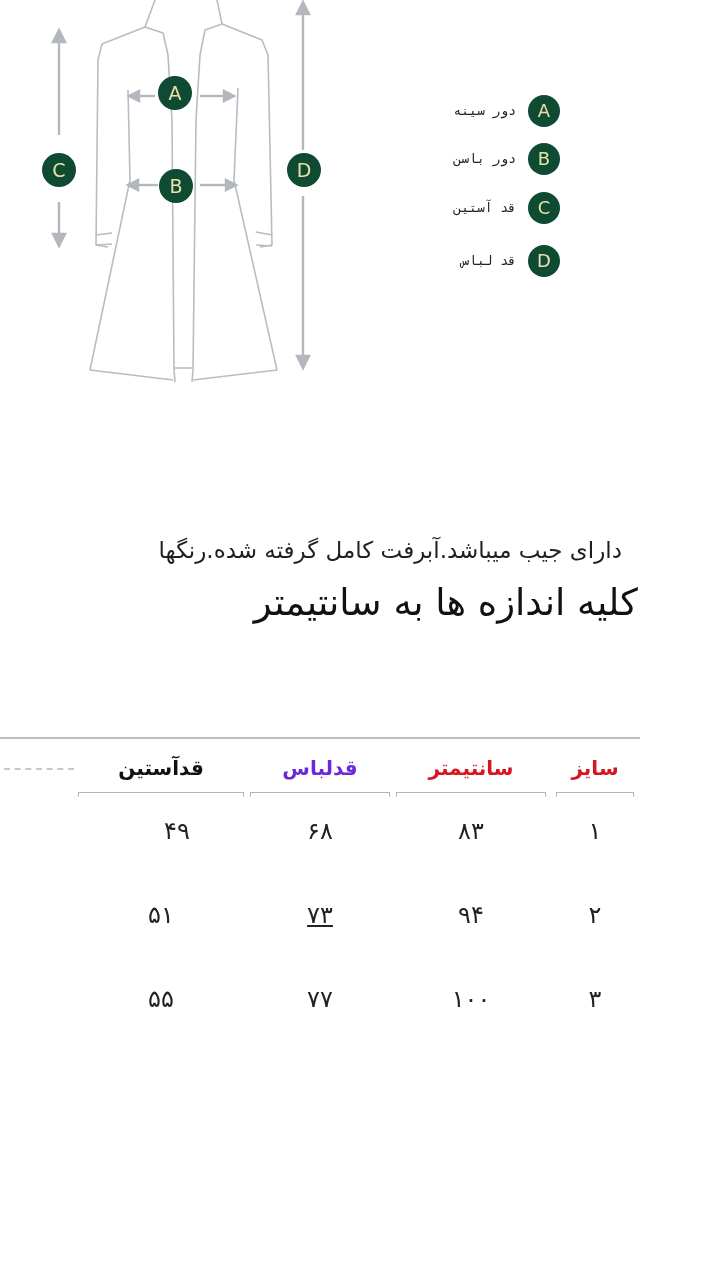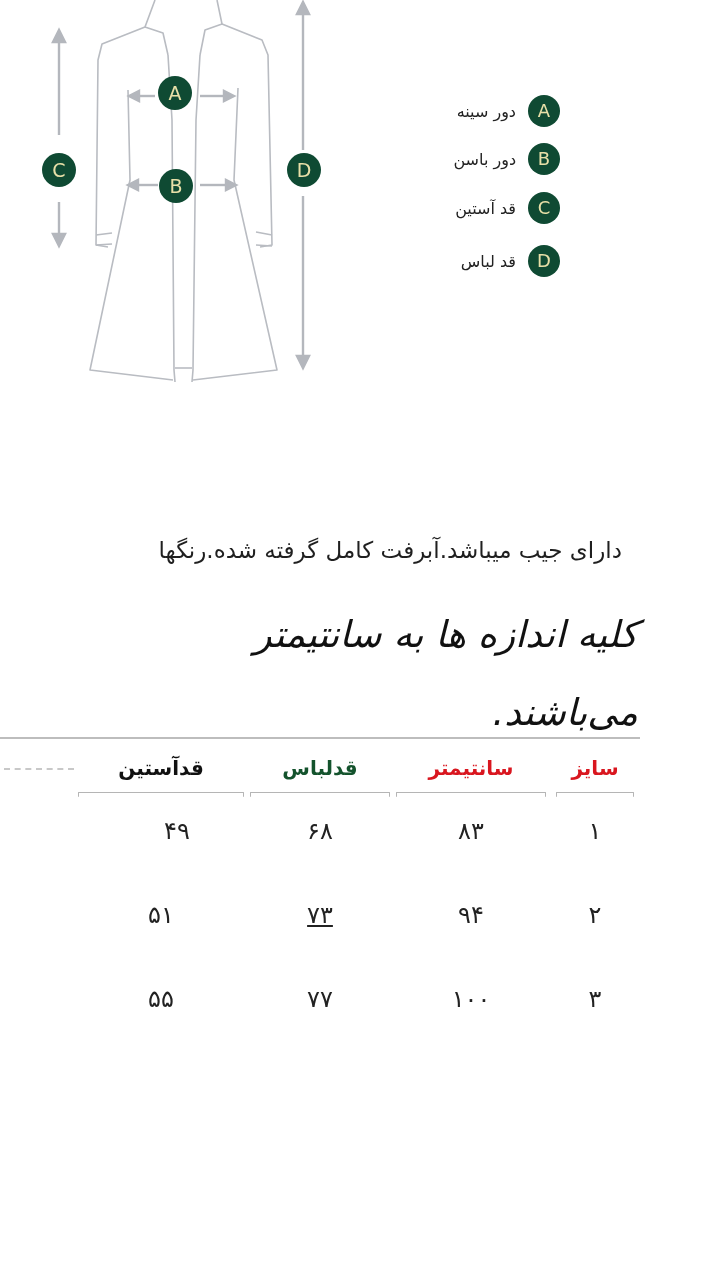--- a/index.html
+++ b/index.html
@@ -49,48 +49,48 @@
       flex-direction: row-reverse;
       align-items: center;
       gap: 12px;
       white-space: nowrap;
     }
     .legend-item .badge {
       position: static;
       width: 32px; height: 32px; line-height: 32px; font-size: 18px;
     }
     .legend-label {
-      font-size: 16px;
+      font-size: 13px;
       direction: rtl;
       color: #222;
+      font-family: Liberation Mono, monospace;
     }
     .desc {
       position: absolute;
       left: 10px;
       top: 498px;
       width: 622px;
       direction: rtl;
       text-align: center;
       font-size: 23px;
       line-height: 36px;
       color: #1f1f1f;
     }
     .desc-line1 { display: block; text-align: right; padding-right: 10px; margin-top: 34px; }
     .desc-line2 { display: block; text-align: right; padding-right: 160px; }
     .heading {
       position: absolute;
       left: 150px;
-      top: 596px;
+      top: 564px;
       width: 488px;
       direction: rtl;
       text-align: right;
       font-size: 37px;
       line-height: 78px;
       color: #111;
-      font-style: italic;
     }
     .table-top-line {
       position: absolute;
       left: 0;
       top: 737px;
       width: 640px;
       height: 2px;
       background: #bdbdbd;
     }
     .size-table {
@@ -208,31 +208,30 @@
     </div>
   </div>
 </div>
 
 <div class="desc">
   <span class="desc-line1">دارای  جیب میباشد.آبرفت کامل گرفته شده.رنگها</span>
 </div>
 
 <div class="heading">
   <div>کلیه اندازه ها به سانتیمتر</div>
-  <div>می‌باشند.</div>
 </div>
 
 <div class="table-top-line"></div>
 <div class="dash-handle"></div>
 
 <div class="size-table">
 
   <div class="th" style="left:478px; width:78px; color:#d9161f;">سایز</div>
   <div class="th" style="left:318px; width:150px; color:#d9161f;">سانتیمتر</div>
-  <div class="th" style="left:172px; width:140px; color:#14532d;">قدلباس</div>
+  <div class="th" style="left:172px; width:140px; color:#6d28d9;">قدلباس</div>
   <div class="th" style="left:0px; width:166px; color:#111111;">قدآستین</div>
 
   <div class="td" style="left:478px; width:78px; top:72px;">۱</div>
   <div class="td" style="left:318px; width:150px; top:72px;">۸۳</div>
   <div class="td" style="left:172px; width:140px; top:72px;">۶۸</div>
   <div class="td" style="left:16px; width:166px; top:72px;">۴۹</div>
 
   <div class="td" style="left:478px; width:78px; top:156px;">۲</div>
   <div class="td" style="left:318px; width:150px; top:156px;text-align:center;">۹۴</div>
   <div class="td" style="left:172px; width:140px; top:156px;text-decoration:underline;">۷۳</div>

